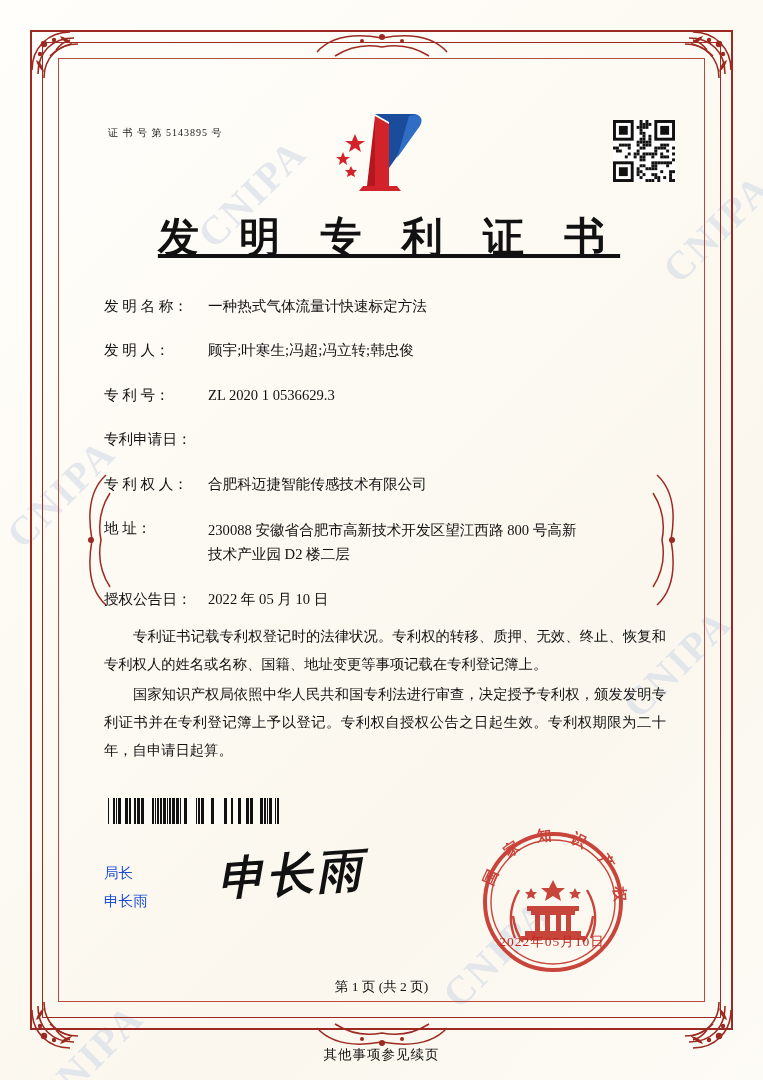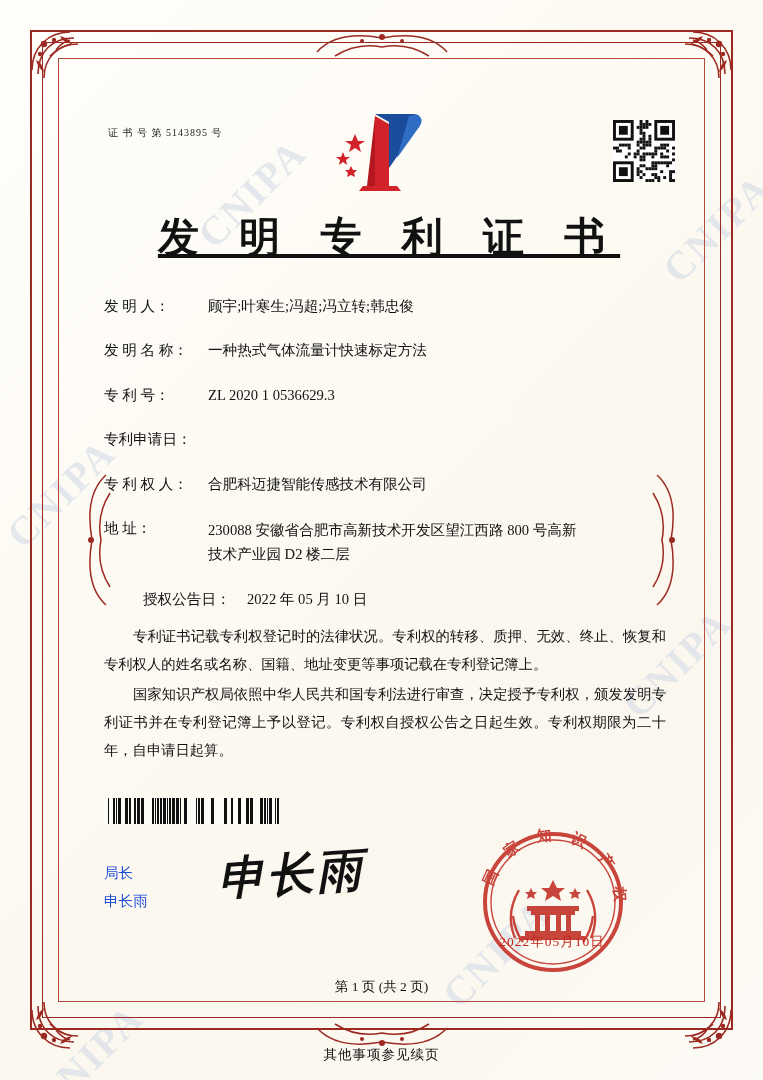--- a/index.html
+++ b/index.html
@@ -169,21 +169,21 @@
   }
   .row.addr .val { line-height: 1.65; }
 
   .row-two {
     display: flex;
     margin-bottom: 22px;
     font-size: 14.6px;
     line-height: 1.5;
   }
   .row-two .half { display: flex; }
-  .row-two .half.left { width: 292px; margin-left: 39px; }
+  .row-two .half.left { width: 292px; }
   .row-two .half .lbl { flex: 0 0 104px; white-space: nowrap; }
   .row-two .half.right .lbl { flex: 0 0 104px; }
 
   
   .paras {
     position: absolute;
     left: 26px;
     top: 545px;
     width: 562px;
     font-size: 14.3px;
@@ -549,27 +549,27 @@
           <rect x="2.9523809523809526" y="44.28571428571429" width="14.761904761904763" height="14.761904761904763" fill="#ffffff"></rect>
           <rect x="5.904761904761905" y="47.23809523809524" width="8.857142857142858" height="8.857142857142858" fill="#111"></rect>
         </svg>
     </div>
 
     <div class="title">发 明 专 利 证 书</div>
 
     <div class="fields">
 
       <div class="row">
+        <div class="lbl">发 明 名 称：</div>
+        <div class="val">一种热式气体流量计快速标定方法</div>
+      </div>
+
+      <div class="row">
         <div class="lbl">发 明 人：</div>
         <div class="val">顾宇;叶寒生;冯超;冯立转;韩忠俊</div>
-      </div>
-
-      <div class="row">
-        <div class="lbl">发 明 名 称：</div>
-        <div class="val">一种热式气体流量计快速标定方法</div>
       </div>
 
       <div class="row">
         <div class="lbl">专 利 号：</div>
         <div class="val">ZL 2020 1 0536629.3</div>
       </div>
 
       <div class="row">
         <div class="lbl">专利申请日：</div>
       </div>

